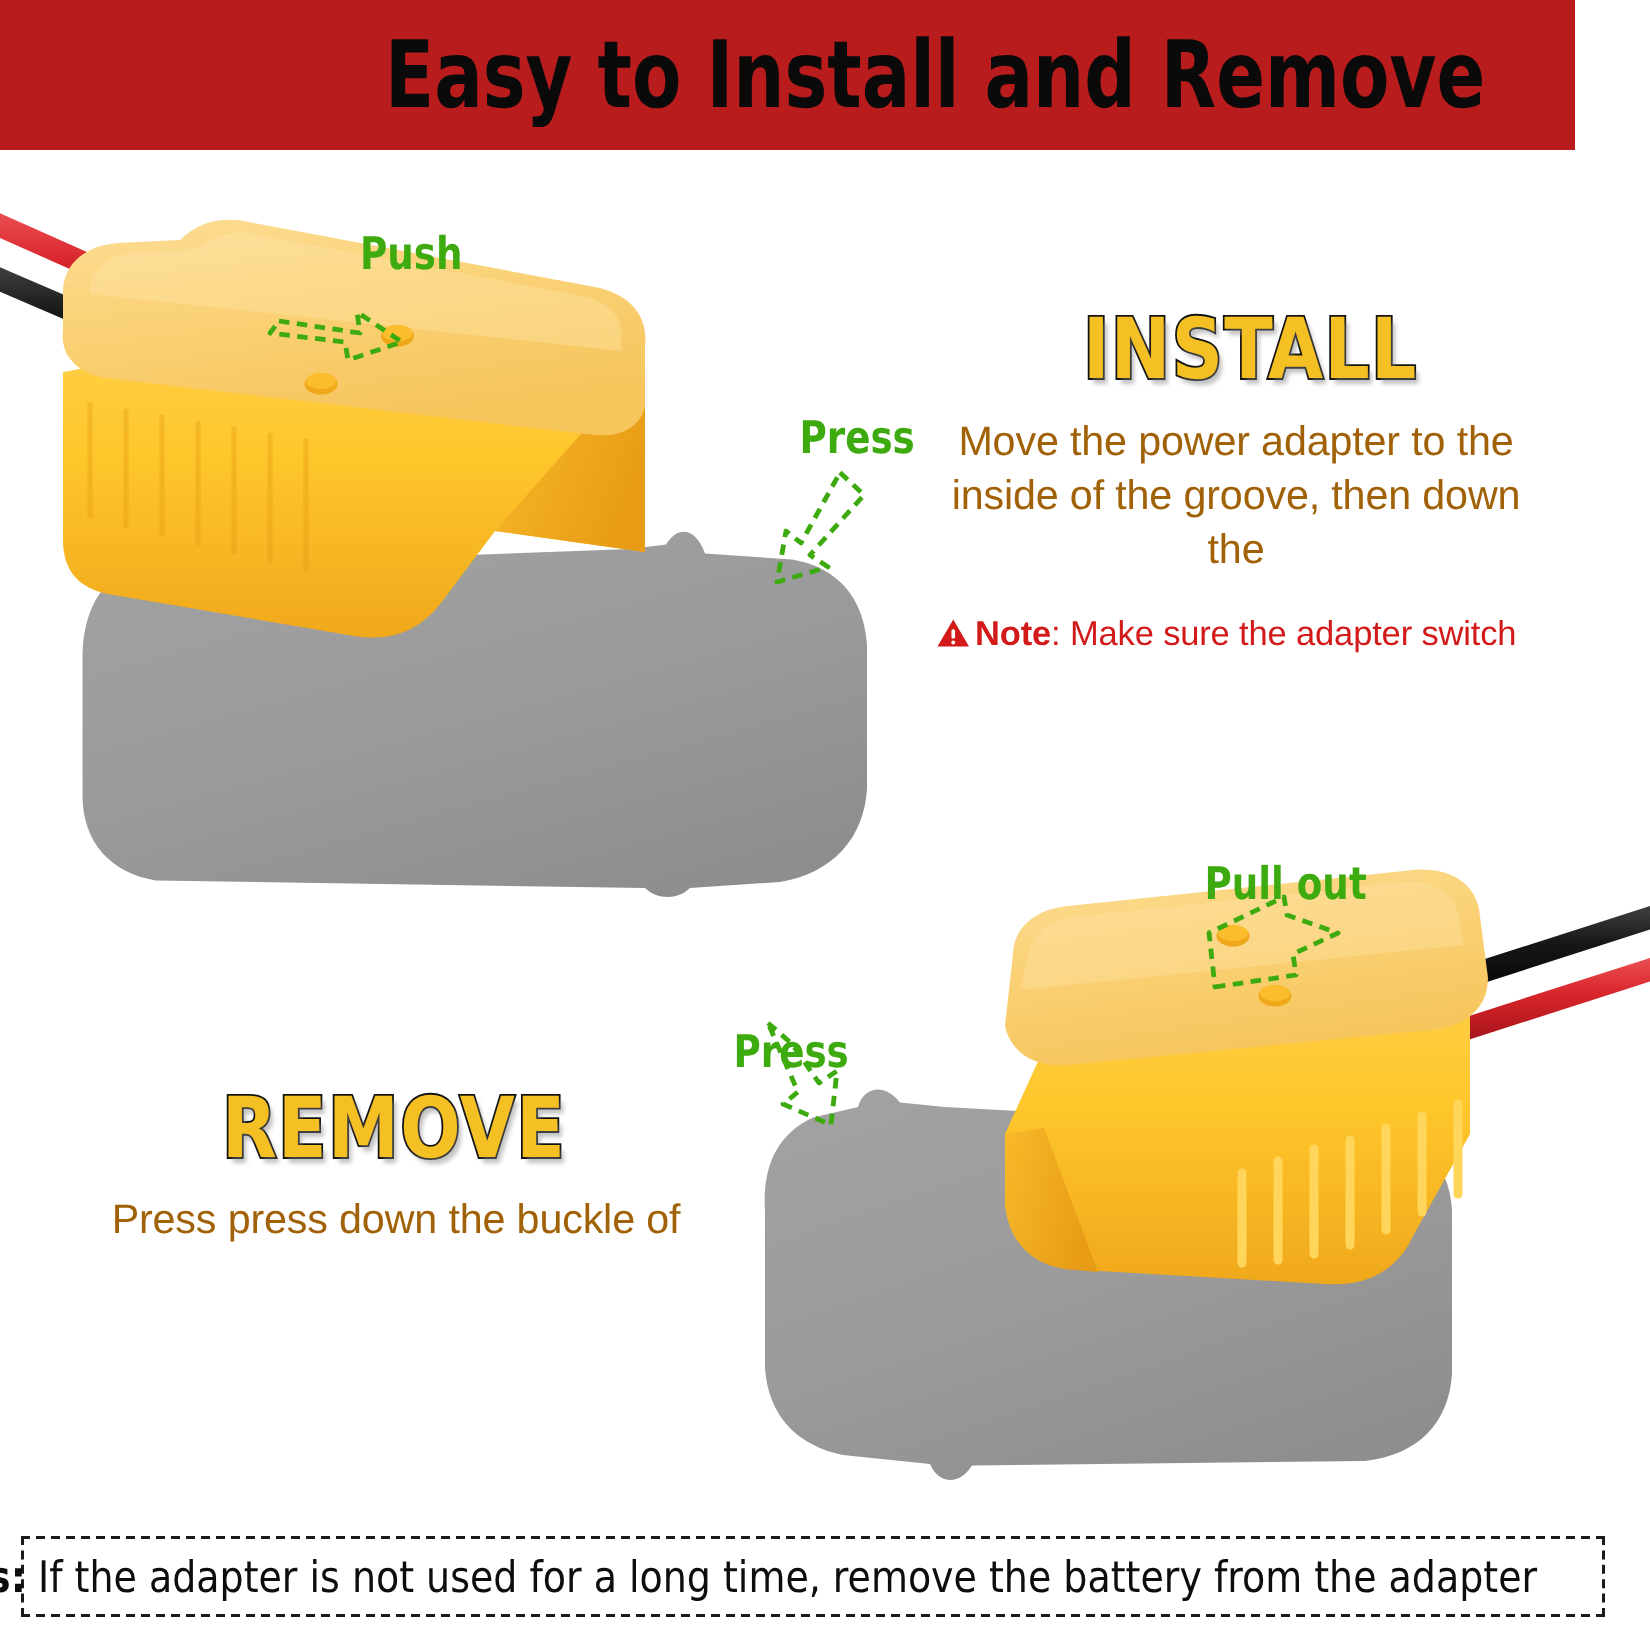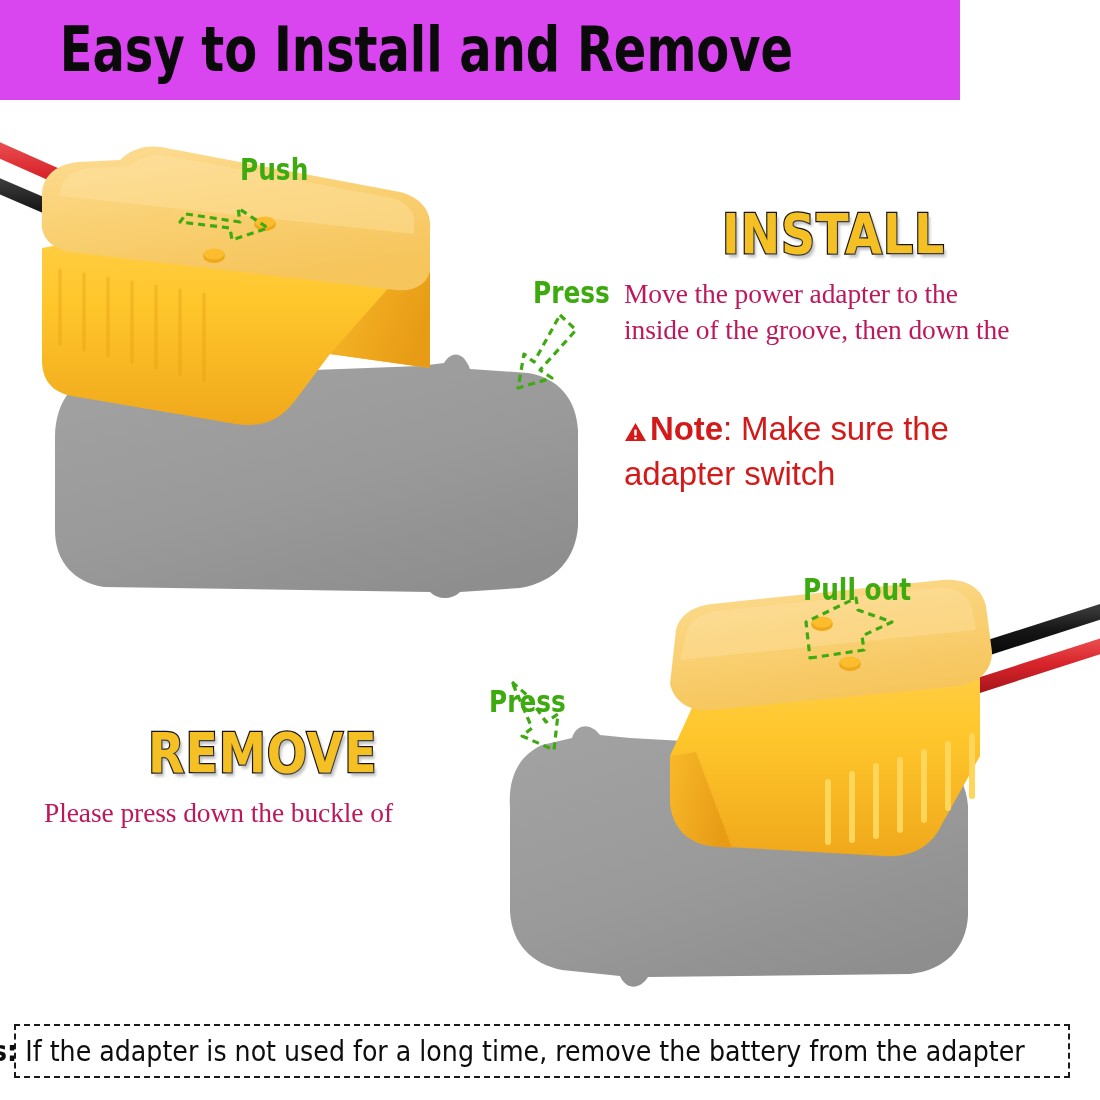--- a/index.html
+++ b/index.html
@@ -13,26 +13,26 @@
     position: relative;
     overflow: hidden;
     font-family: "Liberation Sans", sans-serif;
     -webkit-font-smoothing: antialiased;
   }
 
   
   #header-banner {
     position: absolute;
     left: 0; top: 0;
-    width: 960px;
+    width: 1050px;
     height: 100px;
-    background: #d946ef;
+    background: #b91c1c;
     display: flex;
     align-items: center;
-    justify-content: flex-start;
+    justify-content: flex-end;
   }
   #header-title {
     font-family: "Liberation Sans Narrow", "DejaVu Sans Condensed", "Liberation Sans", sans-serif;
     font-weight: bold;
     font-size: 62px;
     color: #0a0a0a;
     letter-spacing: 0px;
     transform: scaleX(0.86);
     transform-origin: center center;
     white-space: nowrap;
@@ -73,30 +73,31 @@
     white-space: nowrap;
     line-height: 1;
     transform: scaleX(0.94);
     transform-origin: left center;
     -webkit-text-stroke: 2.5px #121212;
     paint-order: stroke fill;
     text-shadow: 3px 4px 3px rgba(120,120,120,0.45);
   }
   .body-text {
     position: absolute;
-    font-family: Liberation Serif, serif;
+    font-family: Liberation Sans, sans-serif;
     font-size: 27.5px;
-    color: #be185d;
+    color: #a16207;
     line-height: 1.30;
     letter-spacing: -0.1px;
+    text-align: center;
   }
   .note-text {
     position: absolute;
     font-family: "Liberation Sans", sans-serif;
-    font-size: 33px;
+    font-size: 23px;
     color: #D31A1A;
     line-height: 1.30;
     letter-spacing: -0.1px;
   }
   .note-text b { font-weight: bold; }
   .warn-tri {
     display: inline-block;
     vertical-align: -2px;
     margin-right: 3px;
   }
@@ -400,21 +401,21 @@
                Z" fill="none" stroke="#3DAA0F" stroke-width="3.2" stroke-dasharray="7 5" stroke-linejoin="round"></path>
     </g>
   </svg>
 
   <div class="green-label" style="left:803px; top:475px;">Pull out</div>
   <div class="green-label" style="left:489px; top:587px;">Press</div>
 
   <div class="section-title" style="left:148px; top:625px;">REMOVE</div>
 
   <div class="body-text" style="left:44px; top:695px; width:440px;">
-    <div>Please press down the buckle of</div>
+    <div>Press press down the buckle of</div>
   </div>
 
 </div>
 
 <div id="tips-bar">
   <div id="tips-text">
     <b>Tips:</b>
     <span>If the adapter is not used for a long time, remove the battery from the adapter</span>
   </div>
 </div>

